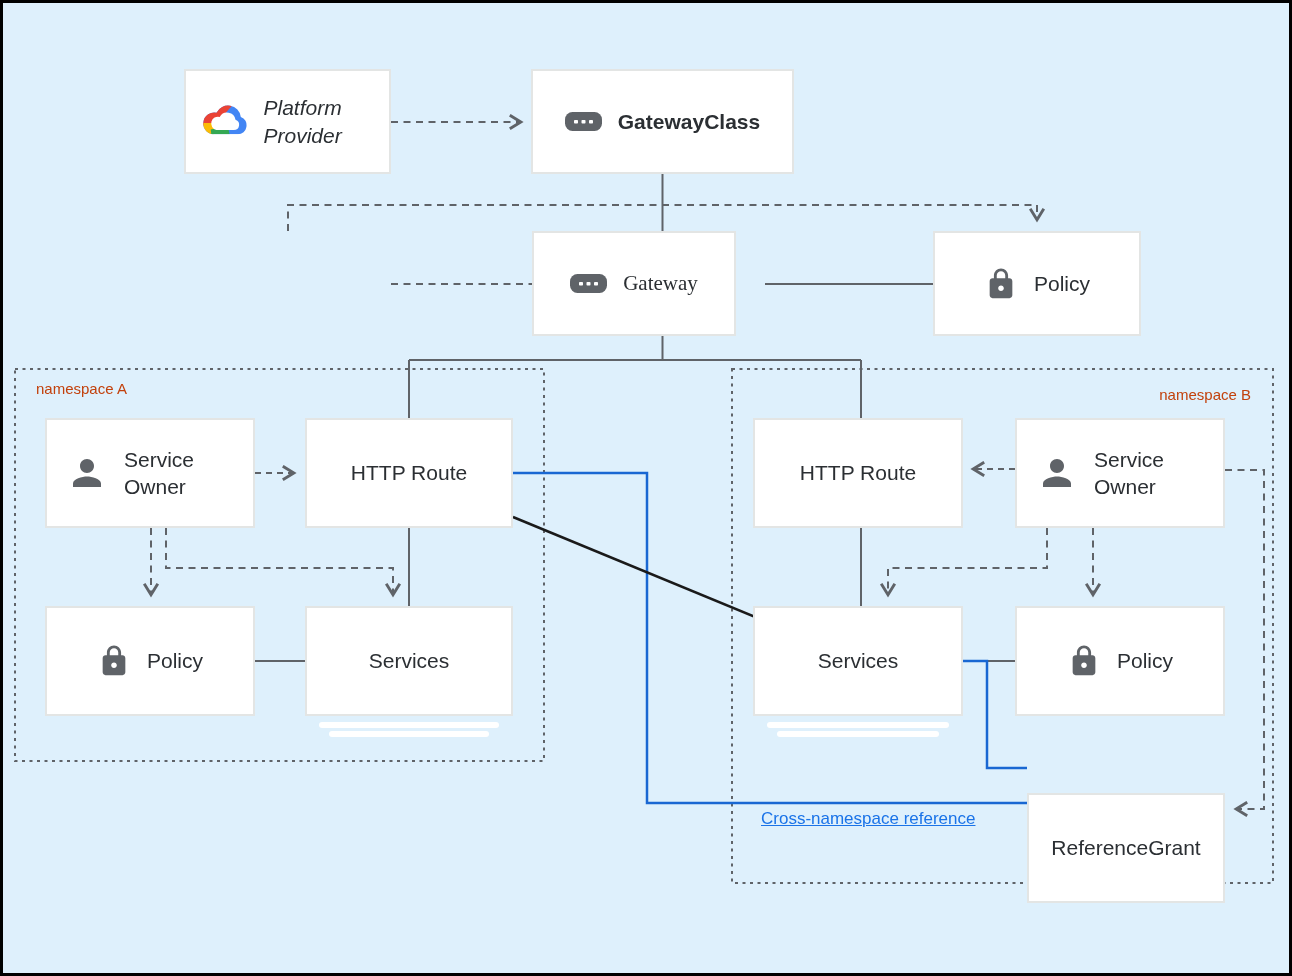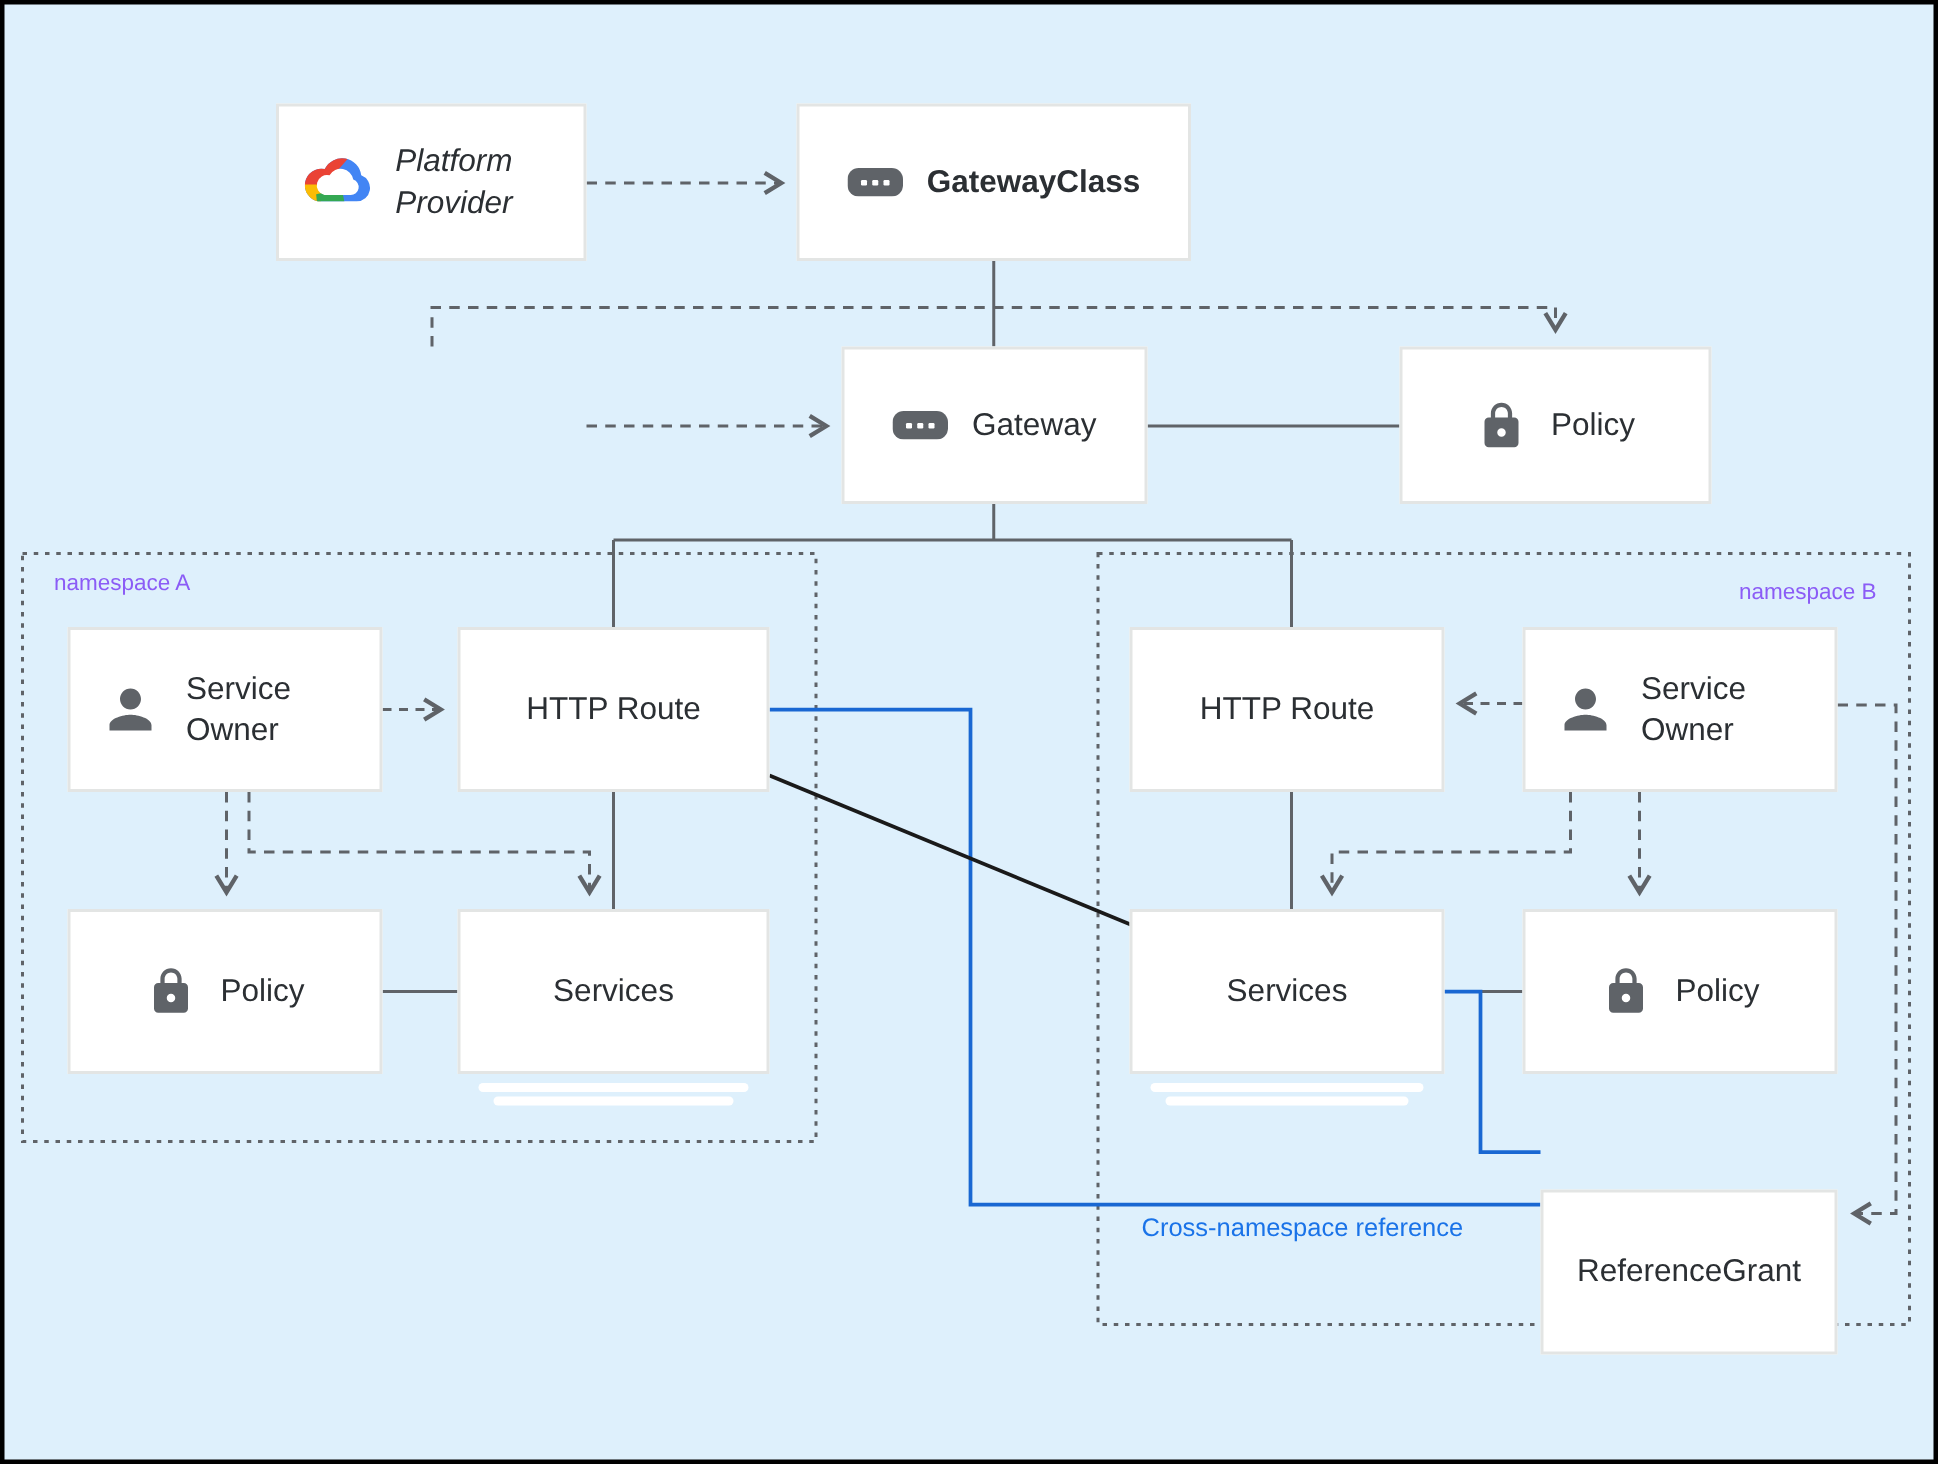--- a/index.html
+++ b/index.html
@@ -8,21 +8,21 @@
     width:1292px;height:976px;
     background:#def0fc;
     border:3px solid #000;
     box-sizing:border-box;
     font-family:"Liberation Sans","DejaVu Sans",sans-serif;
     overflow:hidden;
   }
   
   .ns-label{
     position:absolute;
-    font-size:15px;color:#8b5cf6;
+    font-size:15px;color:#c2410c;
     z-index:3;
   }
   #ns-a-label{left:33px;top:377px;}
   #ns-b-label{top:383px;right:38px;}
 
   svg.wires{position:absolute;left:0;top:0;z-index:2;pointer-events:none;}
 
   .node{
     position:absolute;
     background:#fff;
@@ -34,21 +34,21 @@
     color:#2b2f33;
     font-size:21px;
     line-height:1.3;
   }
   .node .lbl{white-space:pre-line;}
   .node.two-line .lbl{max-width:110px;}
 
   #n-platform-provider{left:181px;top:66px;width:207px;height:105px;font-style:italic;}
   #n-gateway-class   {left:528px;top:66px;width:263px;height:105px;font-weight:bold;}
   #n-platform-admin  {left:181px;top:228px;width:207px;height:105px;}
-  #n-gateway         {left:558px;top:228px;width:204px;height:105px;}
+  #n-gateway         {left:529px;top:228px;width:204px;height:105px;font-family:Liberation Serif, serif;}
   #n-policy-root     {left:930px;top:228px;width:208px;height:105px;}
   #n-service-owner-a {left:42px; top:415px;width:210px;height:110px;}
   #n-http-route-a    {left:302px;top:415px;width:208px;height:110px;}
   #n-policy-a        {left:42px; top:603px;width:210px;height:110px;}
   #n-services-a      {left:302px;top:603px;width:208px;height:110px;}
   #n-http-route-b    {left:750px;top:415px;width:210px;height:110px;}
   #n-service-owner-b {left:1012px;top:415px;width:210px;height:110px;}
   #n-services-b      {left:750px;top:603px;width:210px;height:110px;}
   #n-policy-b        {left:1012px;top:603px;width:210px;height:110px;}
   #n-reference-grant {left:1024px;top:790px;width:198px;height:110px;}
@@ -57,21 +57,21 @@
   #stack-a-1{left:316px;top:719px;width:180px;}
   #stack-a-2{left:326px;top:728px;width:160px;}
   #stack-b-1{left:764px;top:719px;width:182px;}
   #stack-b-2{left:774px;top:728px;width:162px;}
 
   .annotation{
     position:absolute;
     font-size:17px;
     z-index:3;
   }
-  #cross-ns-label{left:758px;top:806px;color:#1a73e8;}
+  #cross-ns-label{left:758px;top:806px;color:#1a73e8;text-decoration:underline;}
 
   .icon{flex:0 0 auto;display:block;}
 </style>
 </head>
 <body>
 
 <div id="frame">
 
   <svg class="wires" width="1292" height="976" viewBox="0 0 1292 976">
     <defs>

